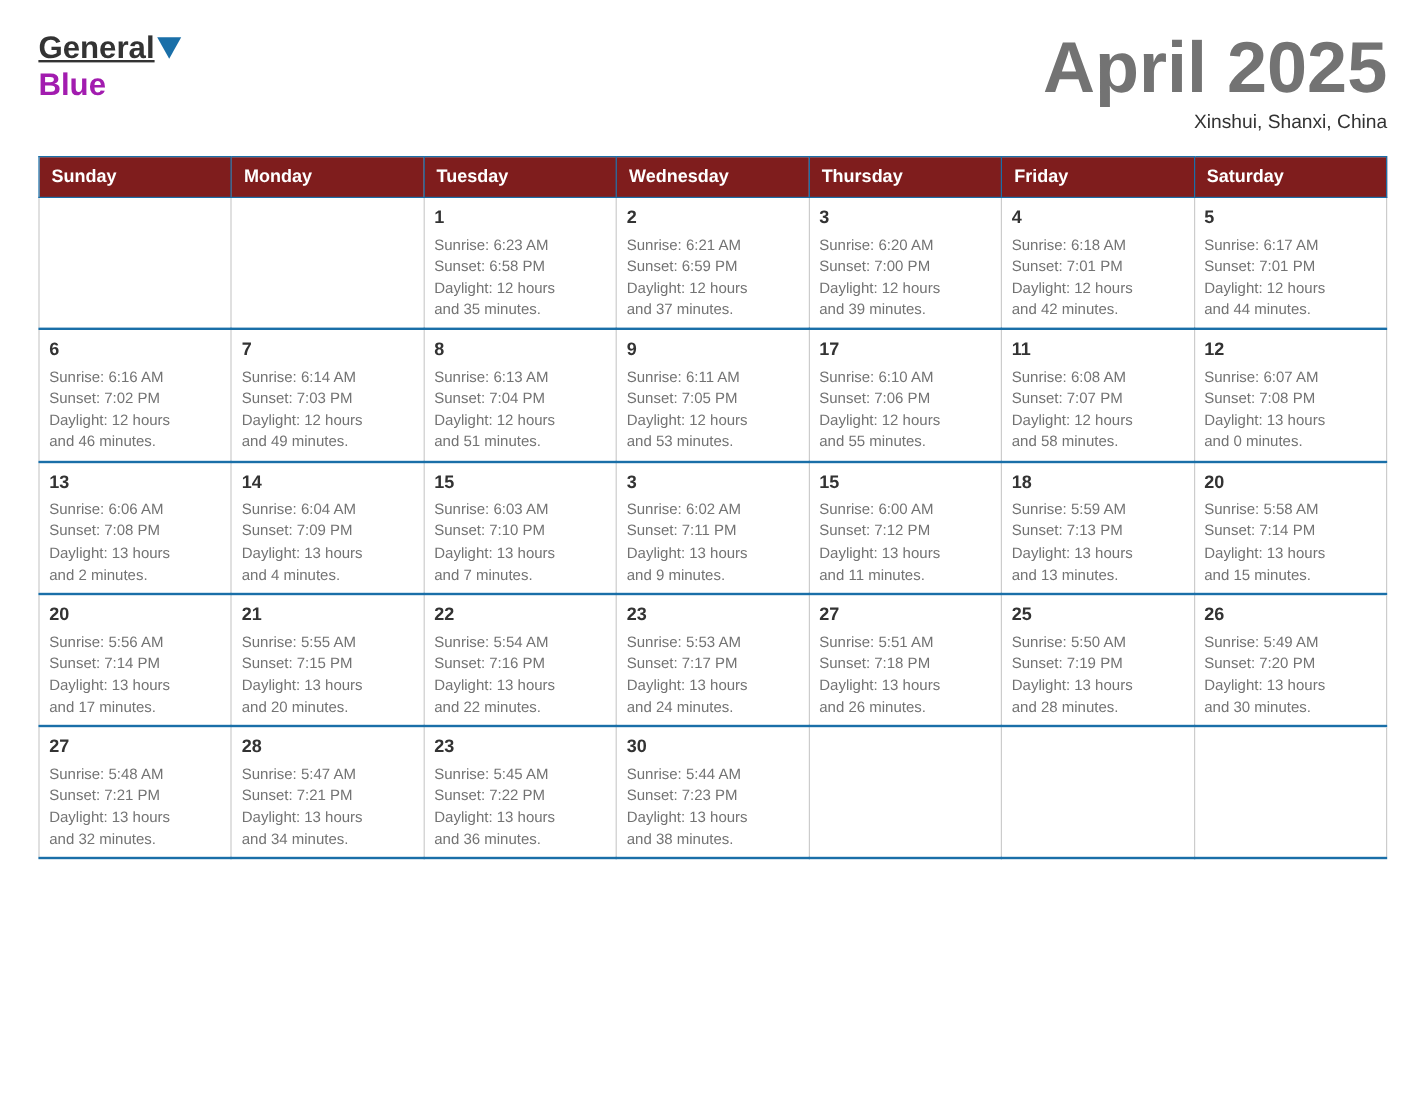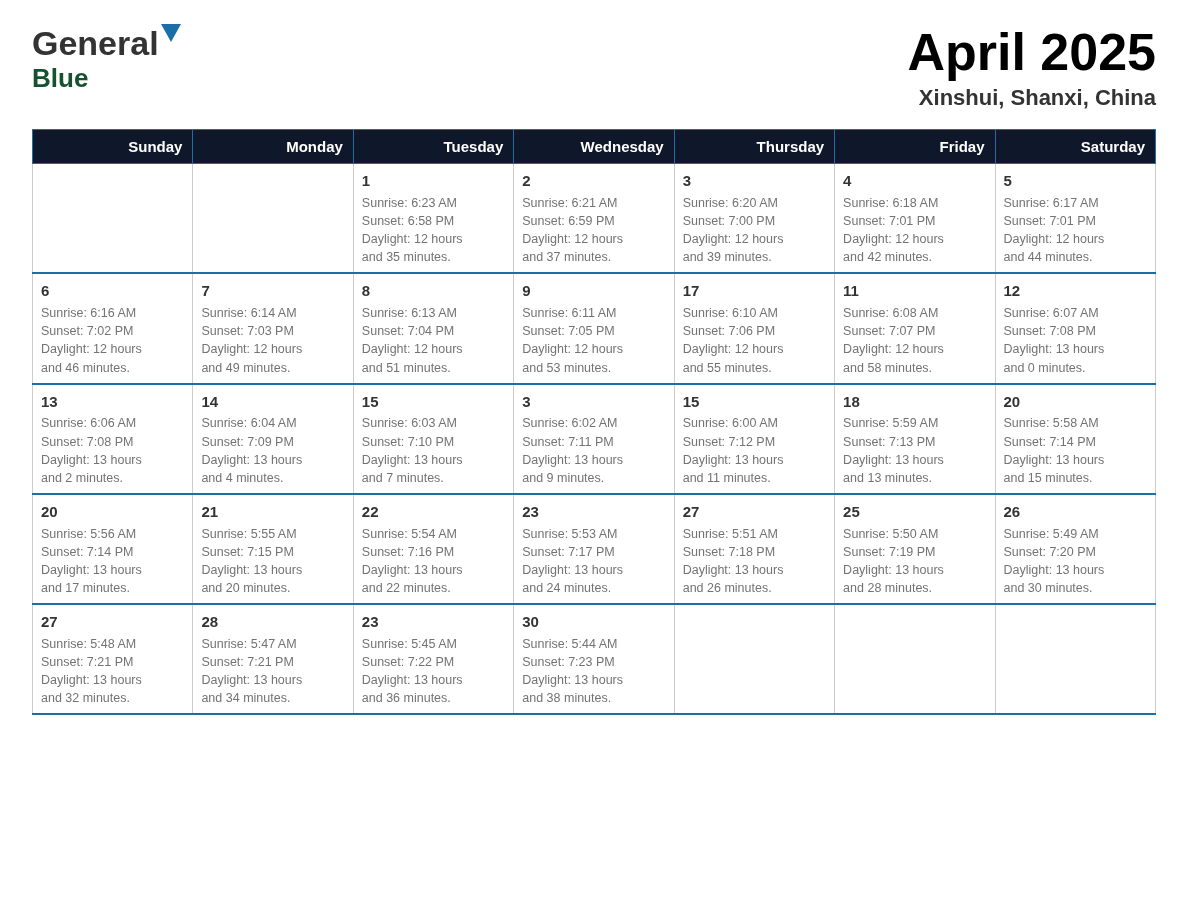--- a/index.html
+++ b/index.html
@@ -17,66 +17,67 @@
       align-items: flex-start;
       margin-bottom: 18px;
     }
     .logo {
       display: flex;
       flex-direction: column;
       align-items: flex-start;
     }
     .logo-text {
       display: flex;
-      align-items: flex-start;
-      font-size: 34px;
-      font-weight: bold;
-      color: #333;
+      align-items: center;
+      font-size: 26px;
+      font-weight: bold;
+      color: #333;
+      text-decoration: underline;
     }
     .logo-general { color: #333; }
     .logo-arrow {
       display: inline-block;
       width: 0;
       height: 0;
       border-left: 10px solid transparent;
       border-right: 10px solid transparent;
       border-top: 18px solid #1a6fa8;
       margin-left: 2px;
       margin-right: 2px;
       vertical-align: middle;
     }
-    .logo-blue { color: #14532d; font-size: 26px; font-weight: bold; }
+    .logo-blue { color: #a21caf; font-size: 26px; font-weight: bold; }
     .title-block {
       text-align: right;
     }
     .title-block h1 {
-      font-size: 52px;
-      font-weight: bold;
-      color: #000000;
+      font-size: 60px;
+      font-weight: bold;
+      color: #737373;
       line-height: 1.1;
       margin-left: 20px;
     }
     .title-block h2 {
-      font-size: 22px;
-      font-weight: bold;
+      font-size: 16px;
+      font-weight: normal;
       color: #333;
       margin-top: 4px;
     }
     .calendar {
       width: 100%;
       border-collapse: collapse;
       border: 1px solid #aaa;
     }
     .calendar thead tr th {
-      background-color: #0f172a;
+      background-color: #7f1d1d;
       color: #fff;
       font-size: 15px;
       font-weight: bold;
       padding: 8px 10px;
-      text-align: right;
+      text-align: left;
       border: 1px solid #1a6fa8;
     }
     .calendar tbody tr td {
       vertical-align: top;
       border: 1px solid #ccc;
       padding: 6px 8px;
       font-size: 13px;
       line-height: 1.45;
       min-width: 140px;
       min-height: 90px;

